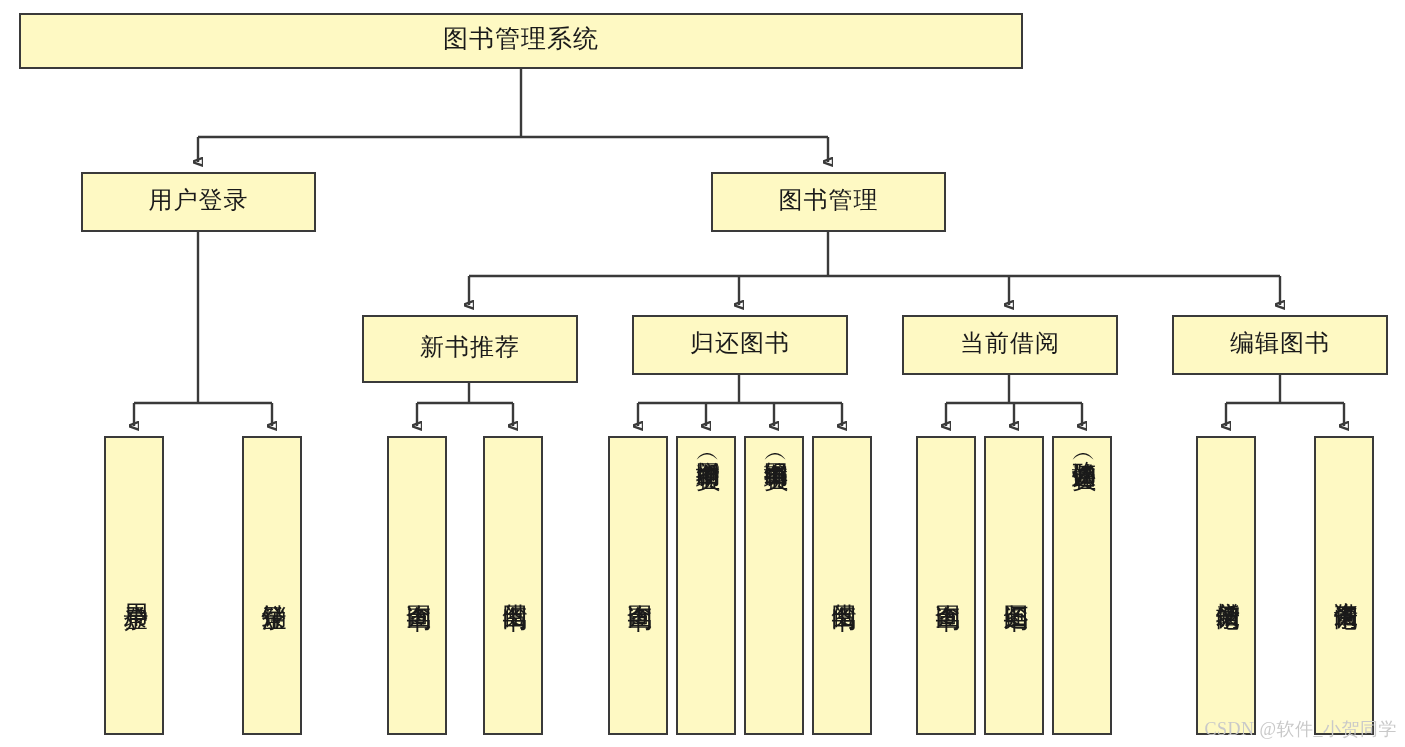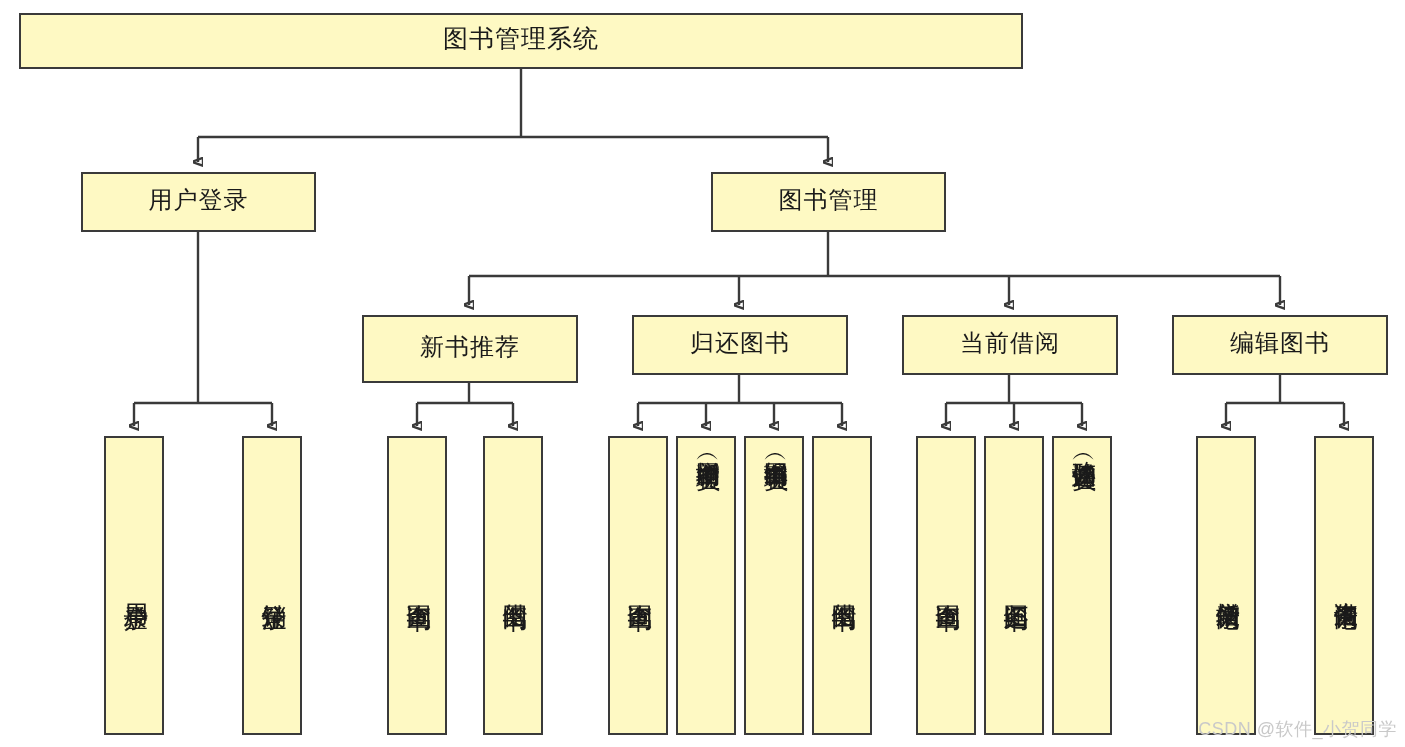--- a/index.html
+++ b/index.html
@@ -44,21 +44,21 @@
   svg#edges{position:absolute;left:0;top:0;width:1405px;height:747px;pointer-events:none;}
   svg#edges line, svg#edges path{stroke:#3a3a3a;stroke-width:2.4;fill:none;}
   .watermark{
     position:absolute;
     right:8px;
     bottom:6px;
     font-size:18px;
     color:#c9c9c9;
     letter-spacing:0.5px;
     white-space:nowrap;
-    font-family:Liberation Sans, sans-serif;
+    font-family:Liberation Serif, serif;
   }
 </style>
 </head>
 <body>
 
 <div id="diagram">
 
   <svg id="edges" viewBox="0 0 1405 747">
     <defs>
       <marker id="arrow" markerWidth="10" markerHeight="10" refX="5.2" refY="5" orient="auto" markerUnits="userSpaceOnUse">

